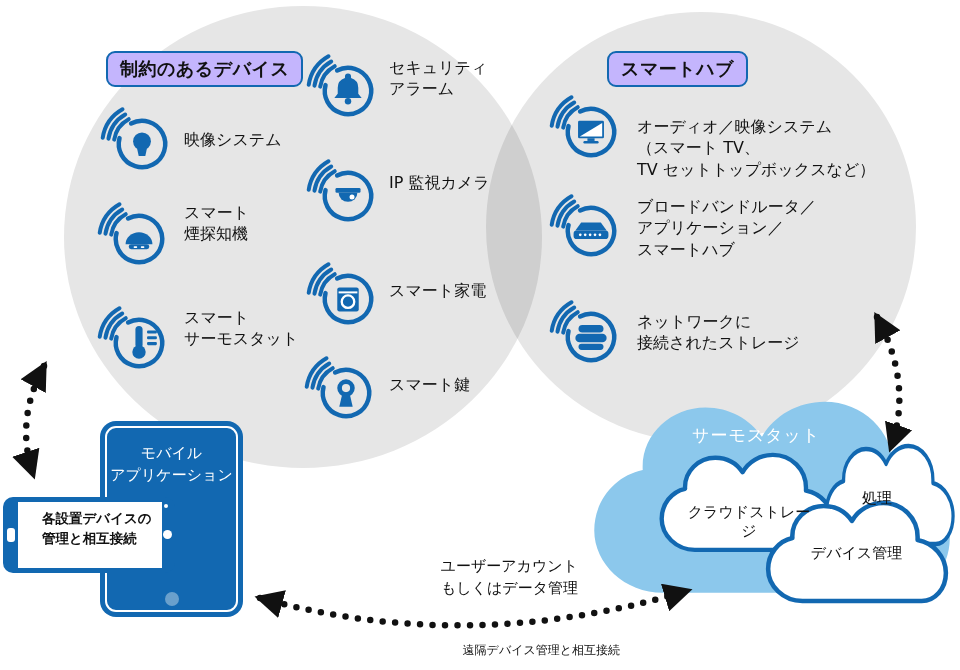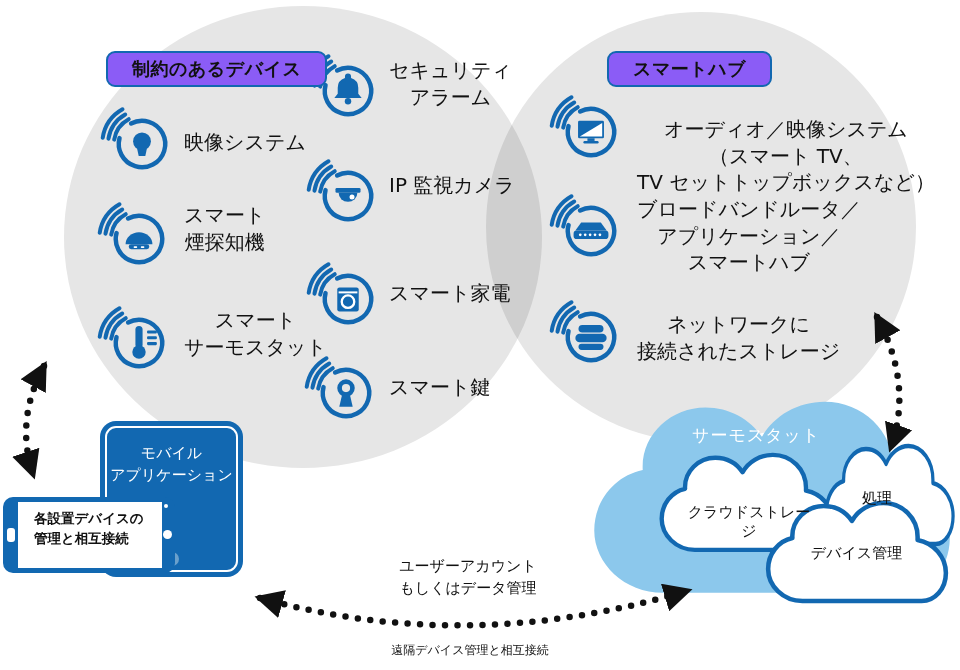--- a/index.html
+++ b/index.html
@@ -1,53 +1,53 @@
 <!DOCTYPE html>
 <html><head>
 <meta charset="utf-8">
 <style>
   html,body{margin:0;padding:0;background:#fff;}
   .canvas{position:relative;width:960px;height:670px;background:#fff;overflow:hidden;
           font-family:"DejaVu Sans","Liberation Sans",sans-serif;color:#111;}
   .gcircle{position:absolute;border-radius:50%;background:#e6e6e6;mix-blend-mode:multiply;z-index:1;}
   .c-left{left:64px;top:6px;width:478px;height:462px;}
   .c-right{left:486px;top:12px;width:430px;height:430px;}
-  .titlebox{position:absolute;z-index:6;background:#8b5cf6;border:2.5px solid #1268b1;border-radius:9px;
-            padding:4px 24px;font-size:18px;font-weight:bold;letter-spacing:.5px;}
+  .titlebox{position:absolute;z-index:6;background:#c4b5fd;border:2.5px solid #1268b1;border-radius:9px;
+            padding:4px 12px;font-size:18px;font-weight:bold;letter-spacing:.5px;}
   .device{position:absolute;width:84px;height:84px;z-index:2;}
   .device svg{width:84px;height:84px;overflow:visible;}
-  .dlabel{position:absolute;z-index:6;font-size:20px;line-height:1.33;white-space:pre-line;text-align:center;}
+  .dlabel{position:absolute;z-index:6;font-size:16px;line-height:1.33;white-space:pre-line;}
   .ring,.wave{fill:none;stroke:#1268b1;stroke-linecap:round;}
   .ring{stroke-width:5;}
   .wave{stroke-width:4.5;}
   .glyph{fill:#1268b1;}
   .gwhite{fill:#ffffff;}
   
-  .tablet{position:absolute;left:100px;top:421px;width:143px;height:156px;background:#1268b1;
+  .tablet{position:absolute;left:100px;top:421px;width:143px;height:196px;background:#1268b1;
           border-radius:16px;z-index:4;}
   .tablet-inner{position:absolute;inset:5px;border:2.5px solid #fff;border-radius:11px;}
   .tablet-label{position:absolute;top:22px;left:0;right:0;text-align:center;color:#fff;
                 font-size:15px;line-height:1.45;white-space:pre-line;}
   .tablet-home{position:absolute;left:50%;bottom:11px;width:14px;height:14px;margin-left:-7px;
                border-radius:50%;background:#6aa0cc;}
   
   .phone{position:absolute;left:3px;top:497px;width:172px;height:76px;background:#1268b1;
          border-radius:10px;z-index:5;}
   .phone-screen{position:absolute;left:15px;top:5px;right:13px;bottom:5px;background:#fff;}
-  .phone-label{padding:6px 2px 0 16px;font-size:13.5px;line-height:1.5;font-weight:bold;white-space:pre-line;}
+  .phone-label{padding:6px 2px 0 24px;font-size:13.5px;line-height:1.5;font-weight:bold;white-space:pre-line;}
   .phone-speaker{position:absolute;left:4px;top:31px;width:8px;height:14px;border-radius:3px;background:#fff;}
   .phone-home{position:absolute;right:3px;top:33px;width:9px;height:9px;border-radius:50%;background:#fff;}
   .phone-cam{position:absolute;right:7px;top:7px;width:4px;height:4px;border-radius:50%;background:#fff;}
   
   .overlay{position:absolute;left:0;top:0;width:960px;height:670px;pointer-events:none;}
   #clouds{z-index:2;}
   #arcs{z-index:7;}
   .cloud-title{position:absolute;z-index:3;color:#fff;font-size:17px;letter-spacing:1px;}
   .cloud-node{position:absolute;z-index:3;font-size:15px;text-align:center;}
-  .flow-label{position:absolute;z-index:8;font-size:15px;text-align:center;line-height:1.45;white-space:pre-line;}
+  .flow-label{position:absolute;z-index:8;font-size:15px;text-align:right;line-height:1.45;white-space:pre-line;}
 </style>
 </head>
 <body>
 
 <div class="canvas">
 
   <div class="gcircle c-left"></div>
   <div class="gcircle c-right"></div>
 
   <svg width="0" height="0" style="position:absolute">

